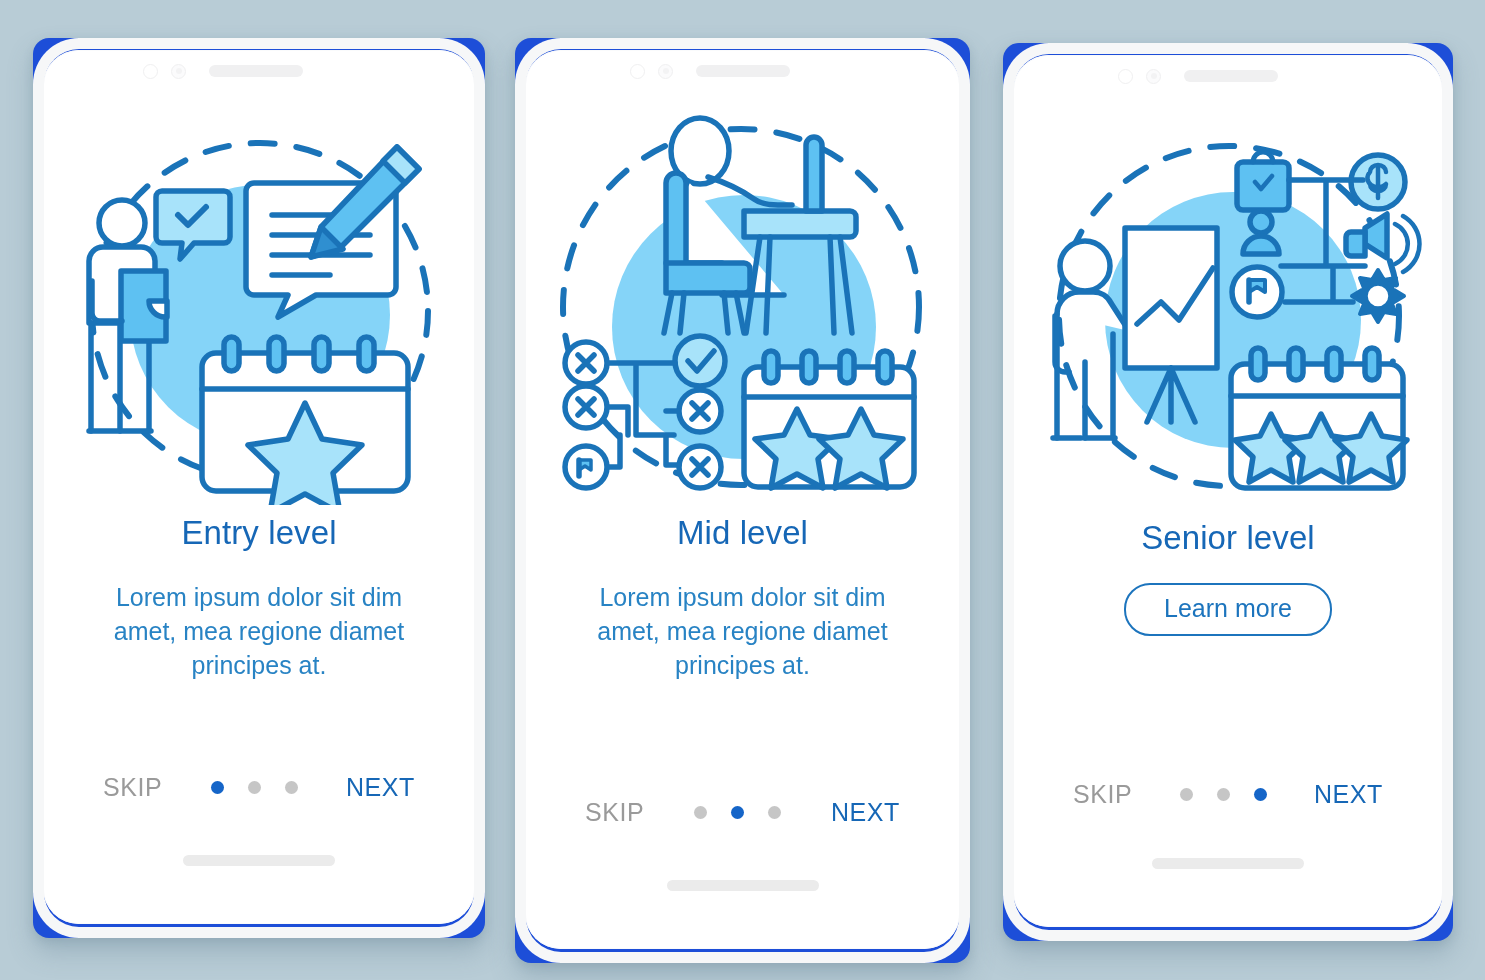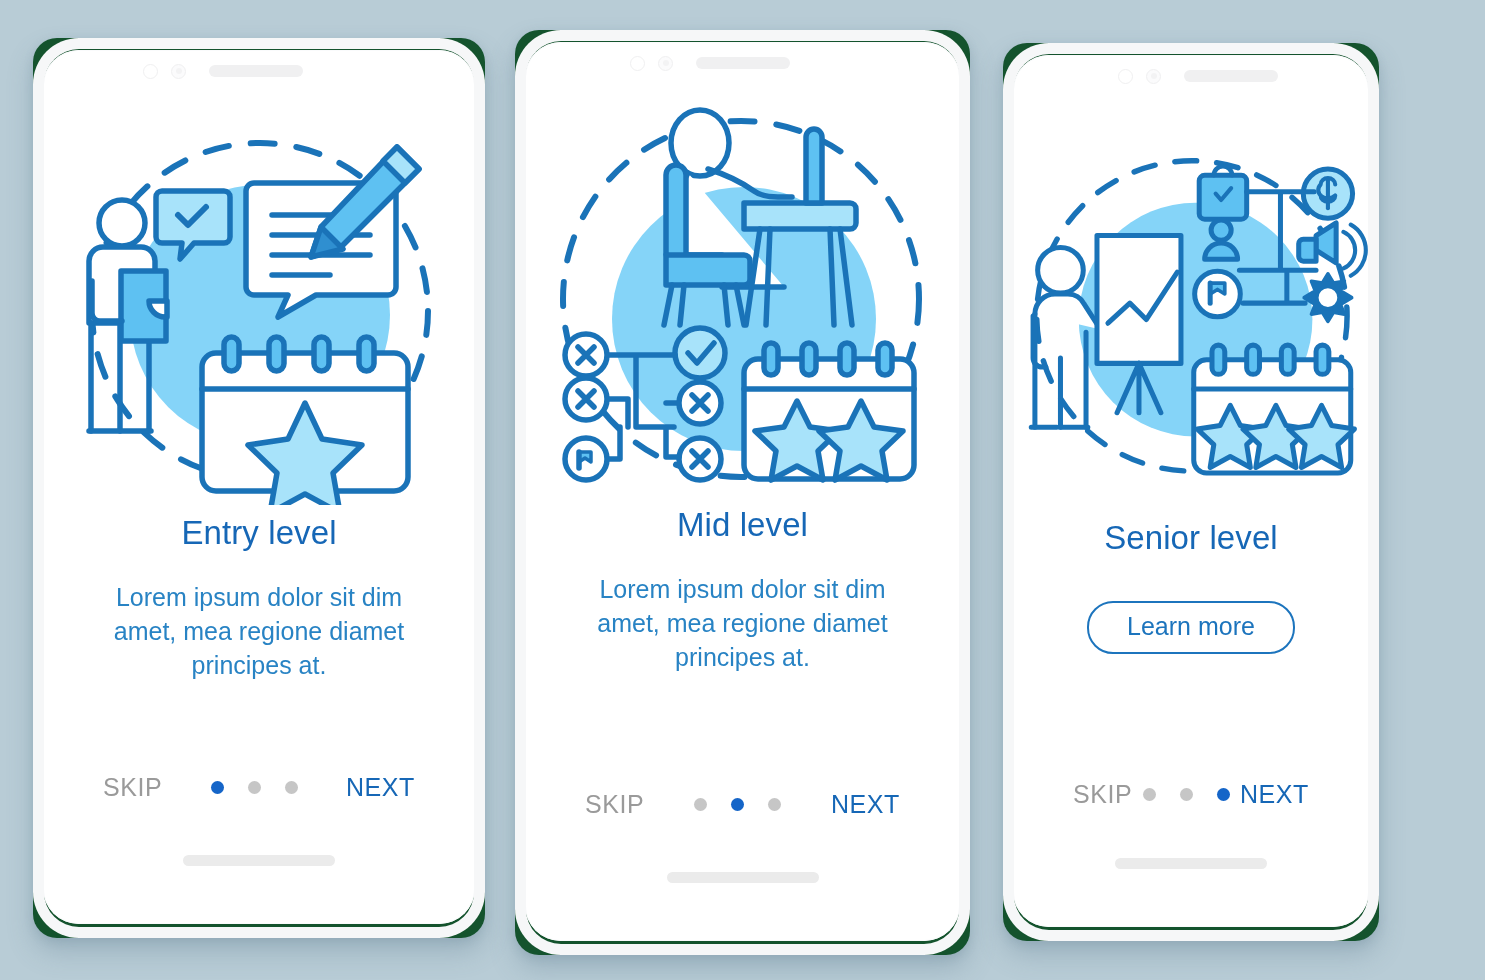--- a/index.html
+++ b/index.html
@@ -17,22 +17,22 @@
   .stage {
     position: absolute;
     inset: 0;
     width: 1485px;
     height: 980px;
   }
 
   
   .phone {
     position: absolute;
-    background: #14532d;
-    border-radius: 24px;
+    background: #1d4ed8;
+    border-radius: 16px;
     box-shadow:
       0 14px 26px rgba(90, 120, 140, 0.30),
       0 3px 10px rgba(90, 120, 140, 0.18);
     overflow: hidden;
   }
   .phone-inner {
     position: absolute;
     left: 10px; right: 10px; top: 12px; bottom: 14px;
     background: #ffffff;
     border-radius: 36px;
@@ -45,22 +45,22 @@
   .phone::after {
     content: "";
     position: absolute;
     inset: 0;
     border-radius: 46px;
     box-shadow: inset 0 0 0 11px #f6f7f8;
     pointer-events: none;
   }
 
   .phone-1 { left: 33px;  top: 38px;  width: 452px; height: 900px; }
-  .phone-2 { left: 515px; top: 30px;  width: 455px; height: 925px; }
-  .phone-3 { left: 1003px;top: 43px;  width: 376px; height: 898px; }
+  .phone-2 { left: 515px; top: 38px;  width: 455px; height: 925px; }
+  .phone-3 { left: 1003px;top: 43px;  width: 450px; height: 898px; }
 
   
   .statusbar {
     position: relative;
     width: 100%;
     height: 42px;
     display: flex;
     align-items: center;
     padding-left: 100px;
     gap: 13px;
@@ -126,21 +126,21 @@
   .desc {
     font-size: 25px;
     font-weight: 400;
     color: #2883c4;
     line-height: 1.36;
     text-align: center;
     margin-top: 28px;
     max-width: 340px;
   }
   .learn-btn {
-    margin-top: 44px;
+    margin-top: 26px;
     border: 2px solid #1c74bd;
     border-radius: 26px;
     background: transparent;
     color: #1c74bd;
     font-family: "Liberation Sans", sans-serif;
     font-size: 25px;
     padding: 11px 38px 13px;
     cursor: pointer;
     line-height: 1;
   }

